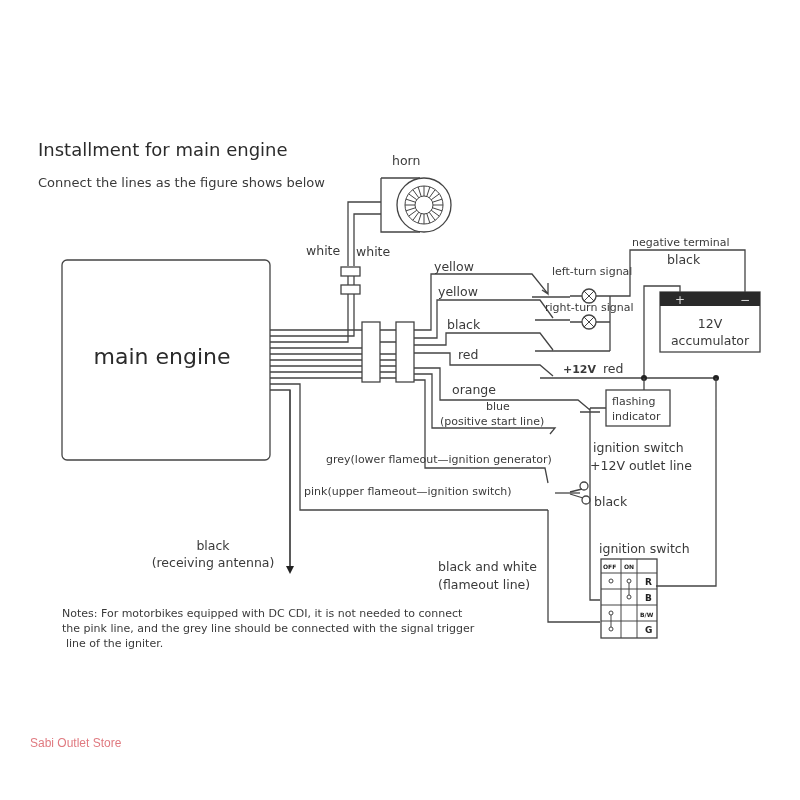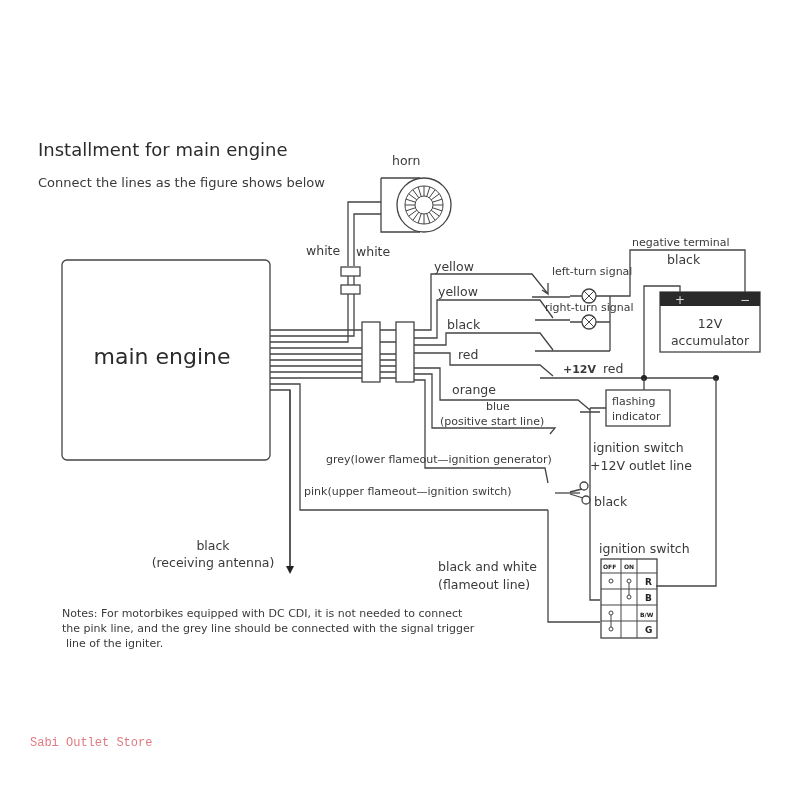--- a/index.html
+++ b/index.html
@@ -7,21 +7,21 @@
   svg { position:absolute; left:0; top:0; }
   .t { font-family:"DejaVu Sans", sans-serif; fill:#3a3a3a; }
   .title { font-size:18px; fill:#2b2b2b; }
   .sub { font-size:13px; }
   .lbl { font-size:12.5px; }
   .sm { font-size:11px; }
   .big { font-size:22px; fill:#2b2b2b; }
   .w { stroke:#444; stroke-width:1.3; fill:none; }
   .thin { stroke:#444; stroke-width:1; fill:none; }
   .bold { font-weight:bold; }
-  .store { position:absolute; left:30px; top:736px; font-family:Liberation Mono, monospace; font-size:12px; color:#e07a80; }
+  .store { position:absolute; left:30px; top:736px; font-family:Liberation Sans, sans-serif; font-size:12px; color:#e07a80; }
 </style>
 </head>
 <body>
 
 <svg width="800" height="800" viewBox="0 0 800 800">
 
   <text class="t title" x="38" y="156">Installment for main engine</text>
   <text class="t sub" x="38" y="187">Connect the lines as the figure shows below</text>
 
   <g>

